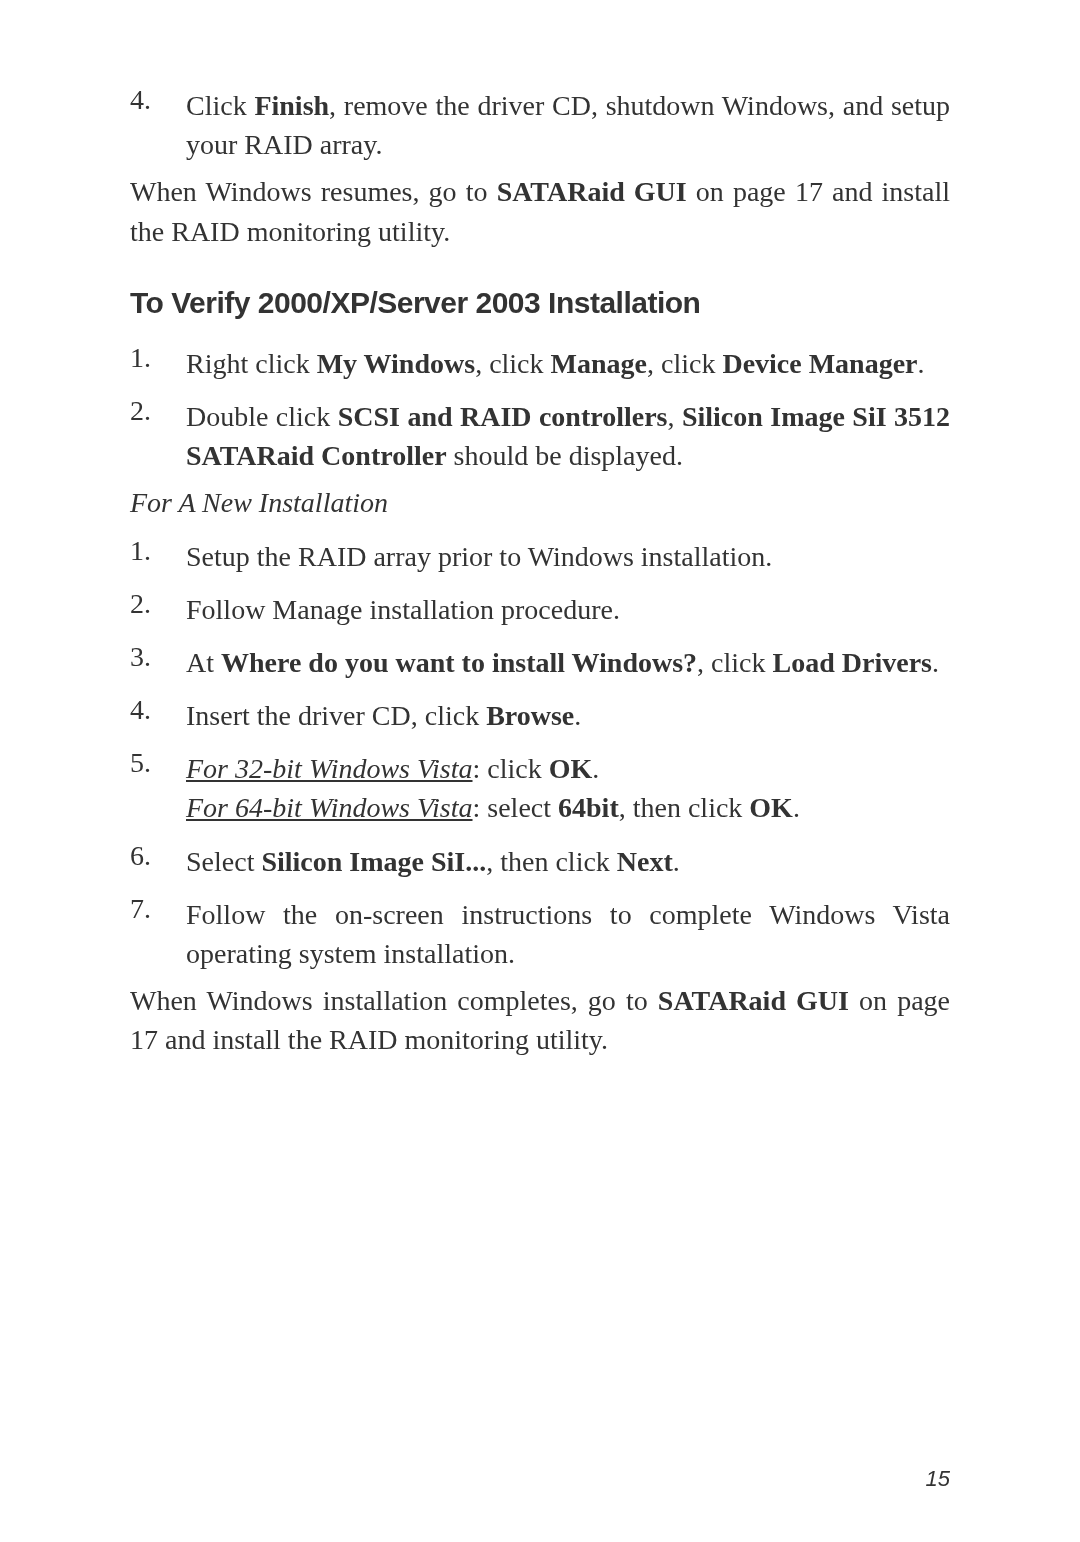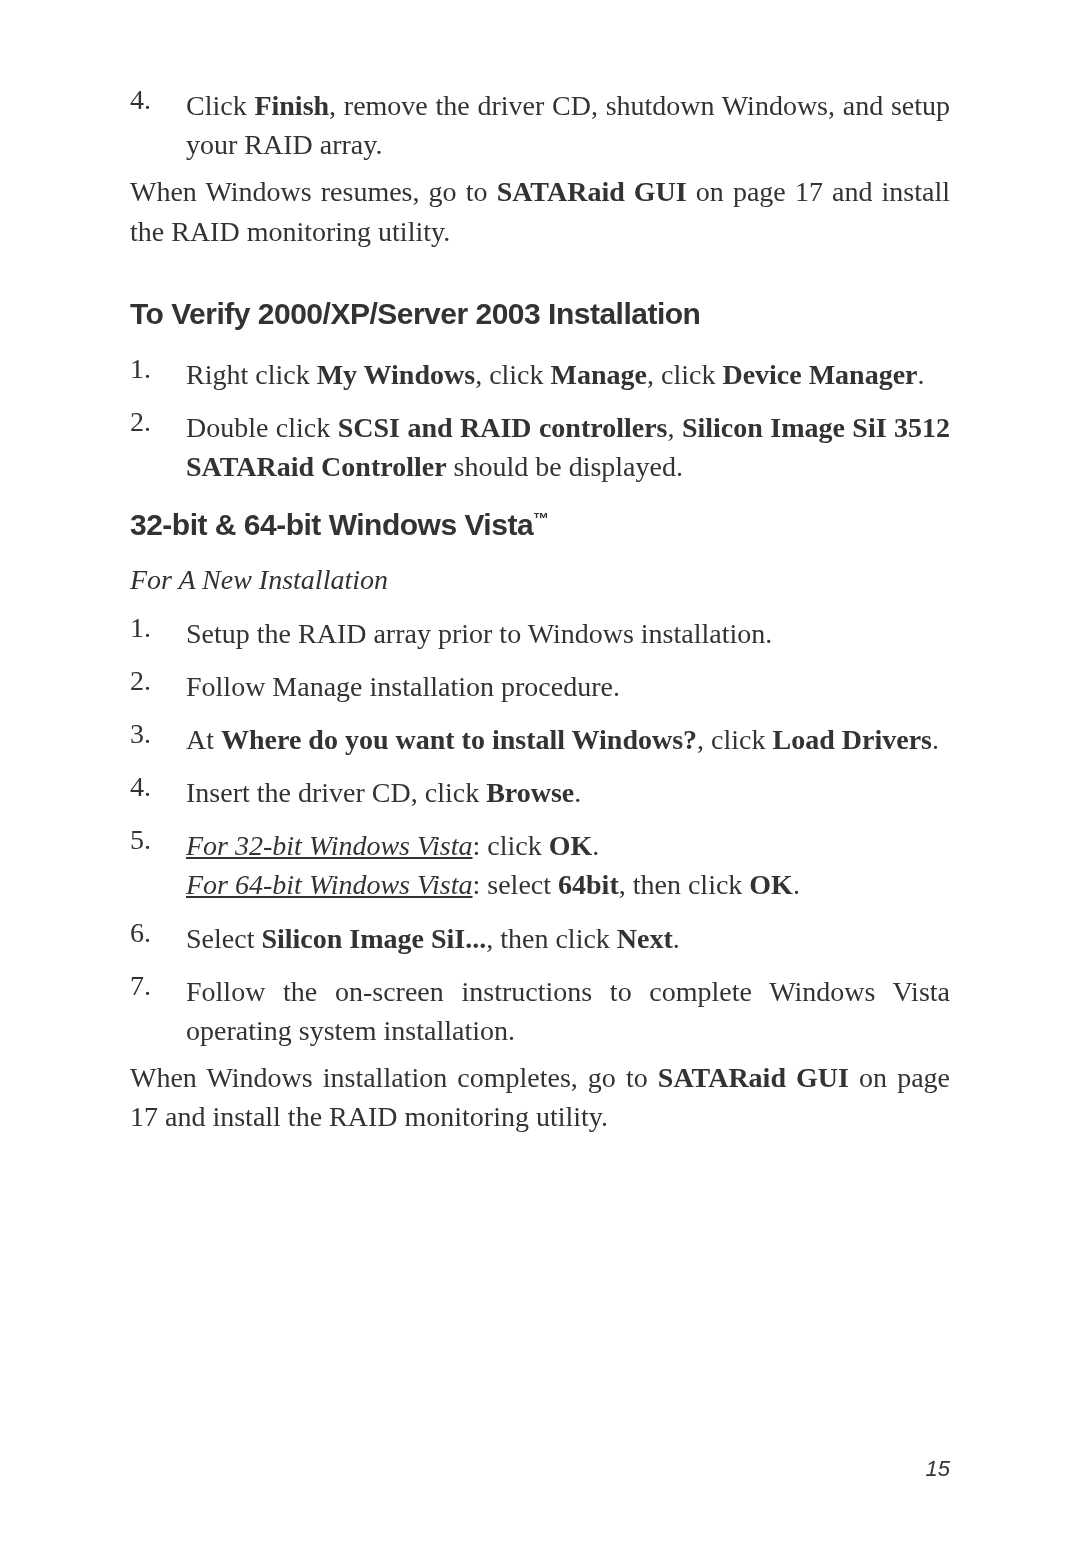--- a/index.html
+++ b/index.html
@@ -37,42 +37,42 @@
       margin-bottom: 16px;
       text-align: justify;
     }
     .bold {
       font-weight: bold;
     }
     .heading-sans {
       font-family: Arial, Helvetica, sans-serif;
       font-weight: bold;
       font-size: 30px;
-      margin-top: 42px;
+      margin-top: 31px;
       margin-bottom: 14px;
       letter-spacing: -0.5px;
     }
     .tm {
       font-size: 16px;
       vertical-align: super;
       font-family: Arial, Helvetica, sans-serif;
     }
     .italic-heading {
       font-style: italic;
       font-weight: normal;
       font-size: 28px;
       margin-bottom: 8px;
     }
     .underline-italic {
       text-decoration: underline;
       font-style: italic;
     }
     .page-num {
       position: absolute;
-      bottom: 60px;
+      bottom: 50px;
       right: 130px;
       font-family: Arial, Helvetica, sans-serif;
       font-style: italic;
       font-size: 22px;
       color: #333333;
     }
     .section-break {
       margin-top: 18px;
     }
   </style>
@@ -101,23 +101,20 @@
     </div>
   </div>
 
   <div class="list-item">
     <div class="list-num">2.</div>
     <div class="list-text">
       <span>Double click </span><span class="bold">SCSI and RAID controllers</span><span>, </span><span class="bold">Silicon Image SiI 3512 SATARaid Controller</span><span> should be displayed.</span>
     </div>
   </div>
 
-  <div class="heading-sans section-break">
-    <span>32-bit &amp; 64-bit Windows Vista</span><span class="tm">™</span>
-  </div>
 
   <div class="italic-heading">For A New Installation</div>
 
   <div class="list-item">
     <div class="list-num">1.</div>
     <div class="list-text">Setup the RAID array prior to Windows installation.</div>
   </div>
 
   <div class="list-item">
     <div class="list-num">2.</div>

